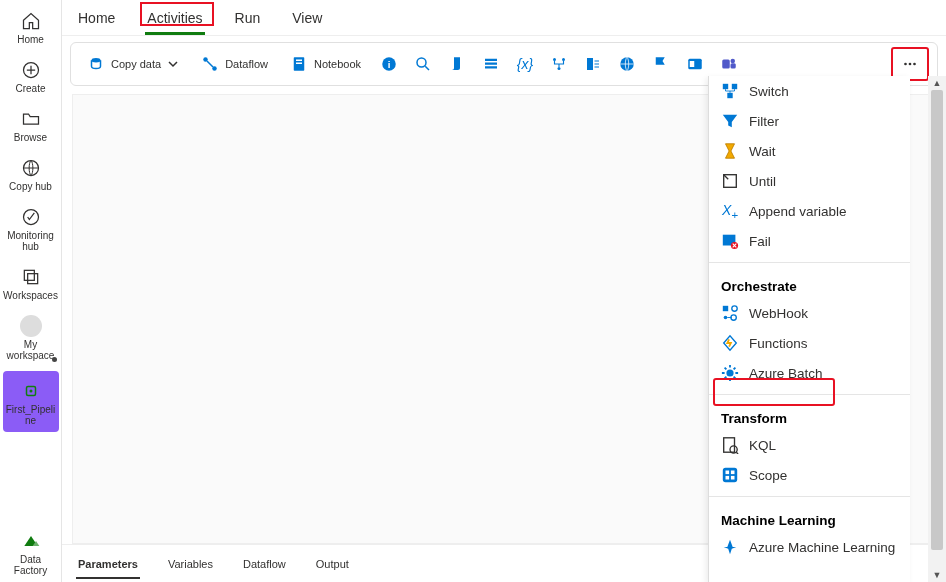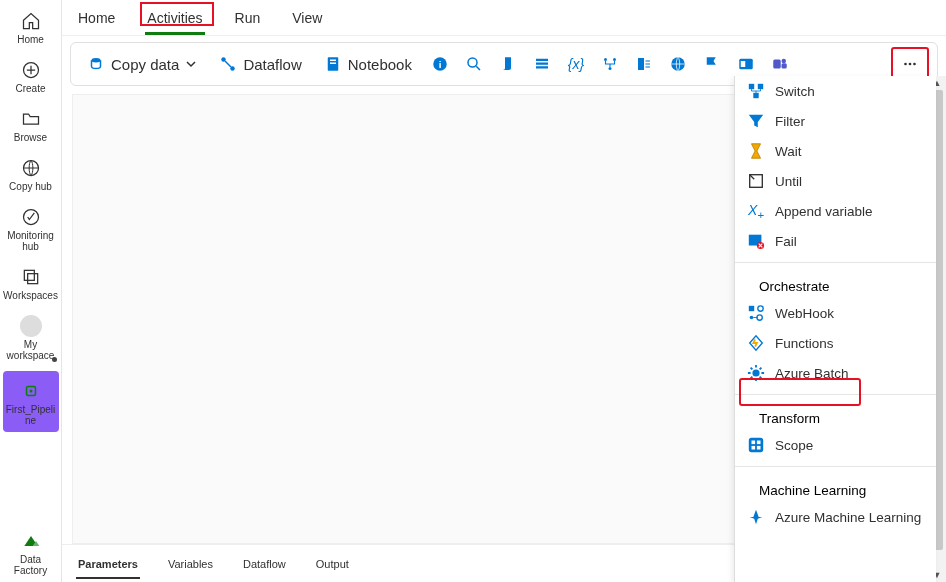--- a/index.html
+++ b/index.html
@@ -12,34 +12,34 @@
 .leftnav .avatar { width: 22px; height: 22px; border-radius: 50%; background: #ddd; }
 .leftnav .dot { width:5px; height:5px; border-radius:50%; background:#444; position:relative; left:24px; top:-18px; }
 .leftnav .spacer { flex: 1; }
 .main { flex: 1; display: flex; flex-direction: column; position: relative; }
 .tabs { height: 36px; display: flex; align-items: center; gap: 28px; padding-left: 14px; border-bottom: 1px solid #eee; }
 .tabs .tab { font-size: 14px; color: #323130; padding: 6px 2px; cursor: pointer; position: relative; }
 .tabs .tab.active { font-weight: 400; }
 .tabs .tab.active::after { content:""; position:absolute; left:0; right:0; bottom:-3px; height:3px; background:#107c10; }
 .tabs .hi-red { position:absolute; border:2px solid #e81123; pointer-events:none; }
 .toolbar { height: 44px; display:flex; align-items:center; gap: 6px; padding: 4px 8px; margin: 6px 8px 0; border:1px solid #e0e0e0; border-radius: 6px; background:#fff; }
-.toolbar .tb-btn { display:flex; align-items:center; gap:6px; padding:4px 8px; border-radius:4px; cursor:pointer; font-size:15px; color:#323130; }
+.toolbar .tb-btn { display:flex; align-items:center; gap:6px; padding:4px 8px; border-radius:4px; cursor:pointer; font-size:11px; color:#323130; }
 .toolbar .ico { width:18px; height:18px; display:flex; align-items:center; justify-content:center; }
 .toolbar .dd { width:12px; height:12px; }
 .toolbar .iconbtn { width:28px; height:28px; display:flex; align-items:center; justify-content:center; border-radius:4px; cursor:pointer; }
 .toolbar .more { border:2px solid #e81123; border-radius:3px; width:38px; height:34px; margin-left:auto; }
 .canvas { flex:1; margin:8px 10px 0; background:#fafafa; border:1px solid #eee; position:relative; }
 .bottom-tabs { height:38px; border-top:1px solid #eee; display:flex; align-items:center; gap:26px; padding-left:14px; }
 .bottom-tabs .btab { font-size:11px; color:#323130; padding:6px 2px; cursor:pointer; position:relative; }
 .bottom-tabs .btab.active { font-weight:600; }
 .bottom-tabs .btab.active::after { content:""; position:absolute; left:0; right:0; bottom:-3px; height:2px; background:#323130; }
-.dropdown { position:absolute; top:76px; right:10px; width:202px; background:#fff; border-left:1px solid #ddd; box-shadow:-2px 2px 6px rgba(0,0,0,0.08); z-index:10; height:506px; overflow:hidden; }
+.dropdown { position:absolute; top:76px; right:36px; width:202px; background:#fff; border-left:1px solid #ddd; box-shadow:-2px 2px 6px rgba(0,0,0,0.08); z-index:10; height:506px; overflow:hidden; }
 .dropdown .dd-item { display:flex; align-items:center; gap:10px; padding:6px 12px; font-size:13.5px; color:#323130; cursor:pointer; }
 .dropdown .dd-item .ico { width:18px; height:18px; display:flex; align-items:center; justify-content:center; }
-.dropdown .dd-head { font-weight:400; font-size:13.5px; padding:10px 24px 4px; }
+.dropdown .dd-head { font-weight:700; font-size:13.5px; padding:10px 12px 4px; }
 .dropdown hr { border:none; border-top:1px solid #e5e5e5; margin:6px 0; }
 .dropdown .hi-red { position:absolute; border:2px solid #e81123; border-radius:3px; pointer-events:none; }
 .scrollbar { position:absolute; right:0; top:76px; width:18px; height:506px; background:#f2f2f2; }
 .scrollbar .arrow { height:14px; display:flex; align-items:center; justify-content:center; font-size:9px; color:#555; }
 .scrollbar .thumb { position:absolute; left:3px; right:3px; top:14px; height:460px; background:#c8c8c8; border-radius:2px; }
 svg { display:block; }
 </style>
 </head>
 <body>
 
@@ -340,20 +340,30 @@
             </g>
           </svg>
         </span>
         <span>Azure Batch</span>
       </div>
     <hr>
     <div class="dd-head">Transform</div>
     <div class="dd-item">
         <span class="ico">
           <svg viewBox="0 0 20 20" width="18" height="18">
+            <rect x="3" y="2" width="12" height="16" fill="none" stroke="#323130" stroke-width="1.5"></rect>
+            <circle cx="14" cy="15" r="4" fill="none" stroke="#323130" stroke-width="1.5"></circle>
+            <path d="M17 18l2 2" stroke="#323130" stroke-width="1.5"></path>
+          </svg>
+        </span>
+        <span>KQL</span>
+      </div>
+    <div class="dd-item">
+        <span class="ico">
+          <svg viewBox="0 0 20 20" width="18" height="18">
             <rect x="2" y="2" width="16" height="16" rx="3" fill="#0078d4"></rect>
             <rect x="5" y="5" width="4" height="4" fill="#fff"></rect>
             <rect x="11" y="5" width="4" height="4" fill="#fff"></rect>
             <rect x="5" y="11" width="4" height="4" fill="#fff"></rect>
             <rect x="11" y="11" width="4" height="4" fill="#fff"></rect>
           </svg>
         </span>
         <span>Scope</span>
       </div>
     <hr>

